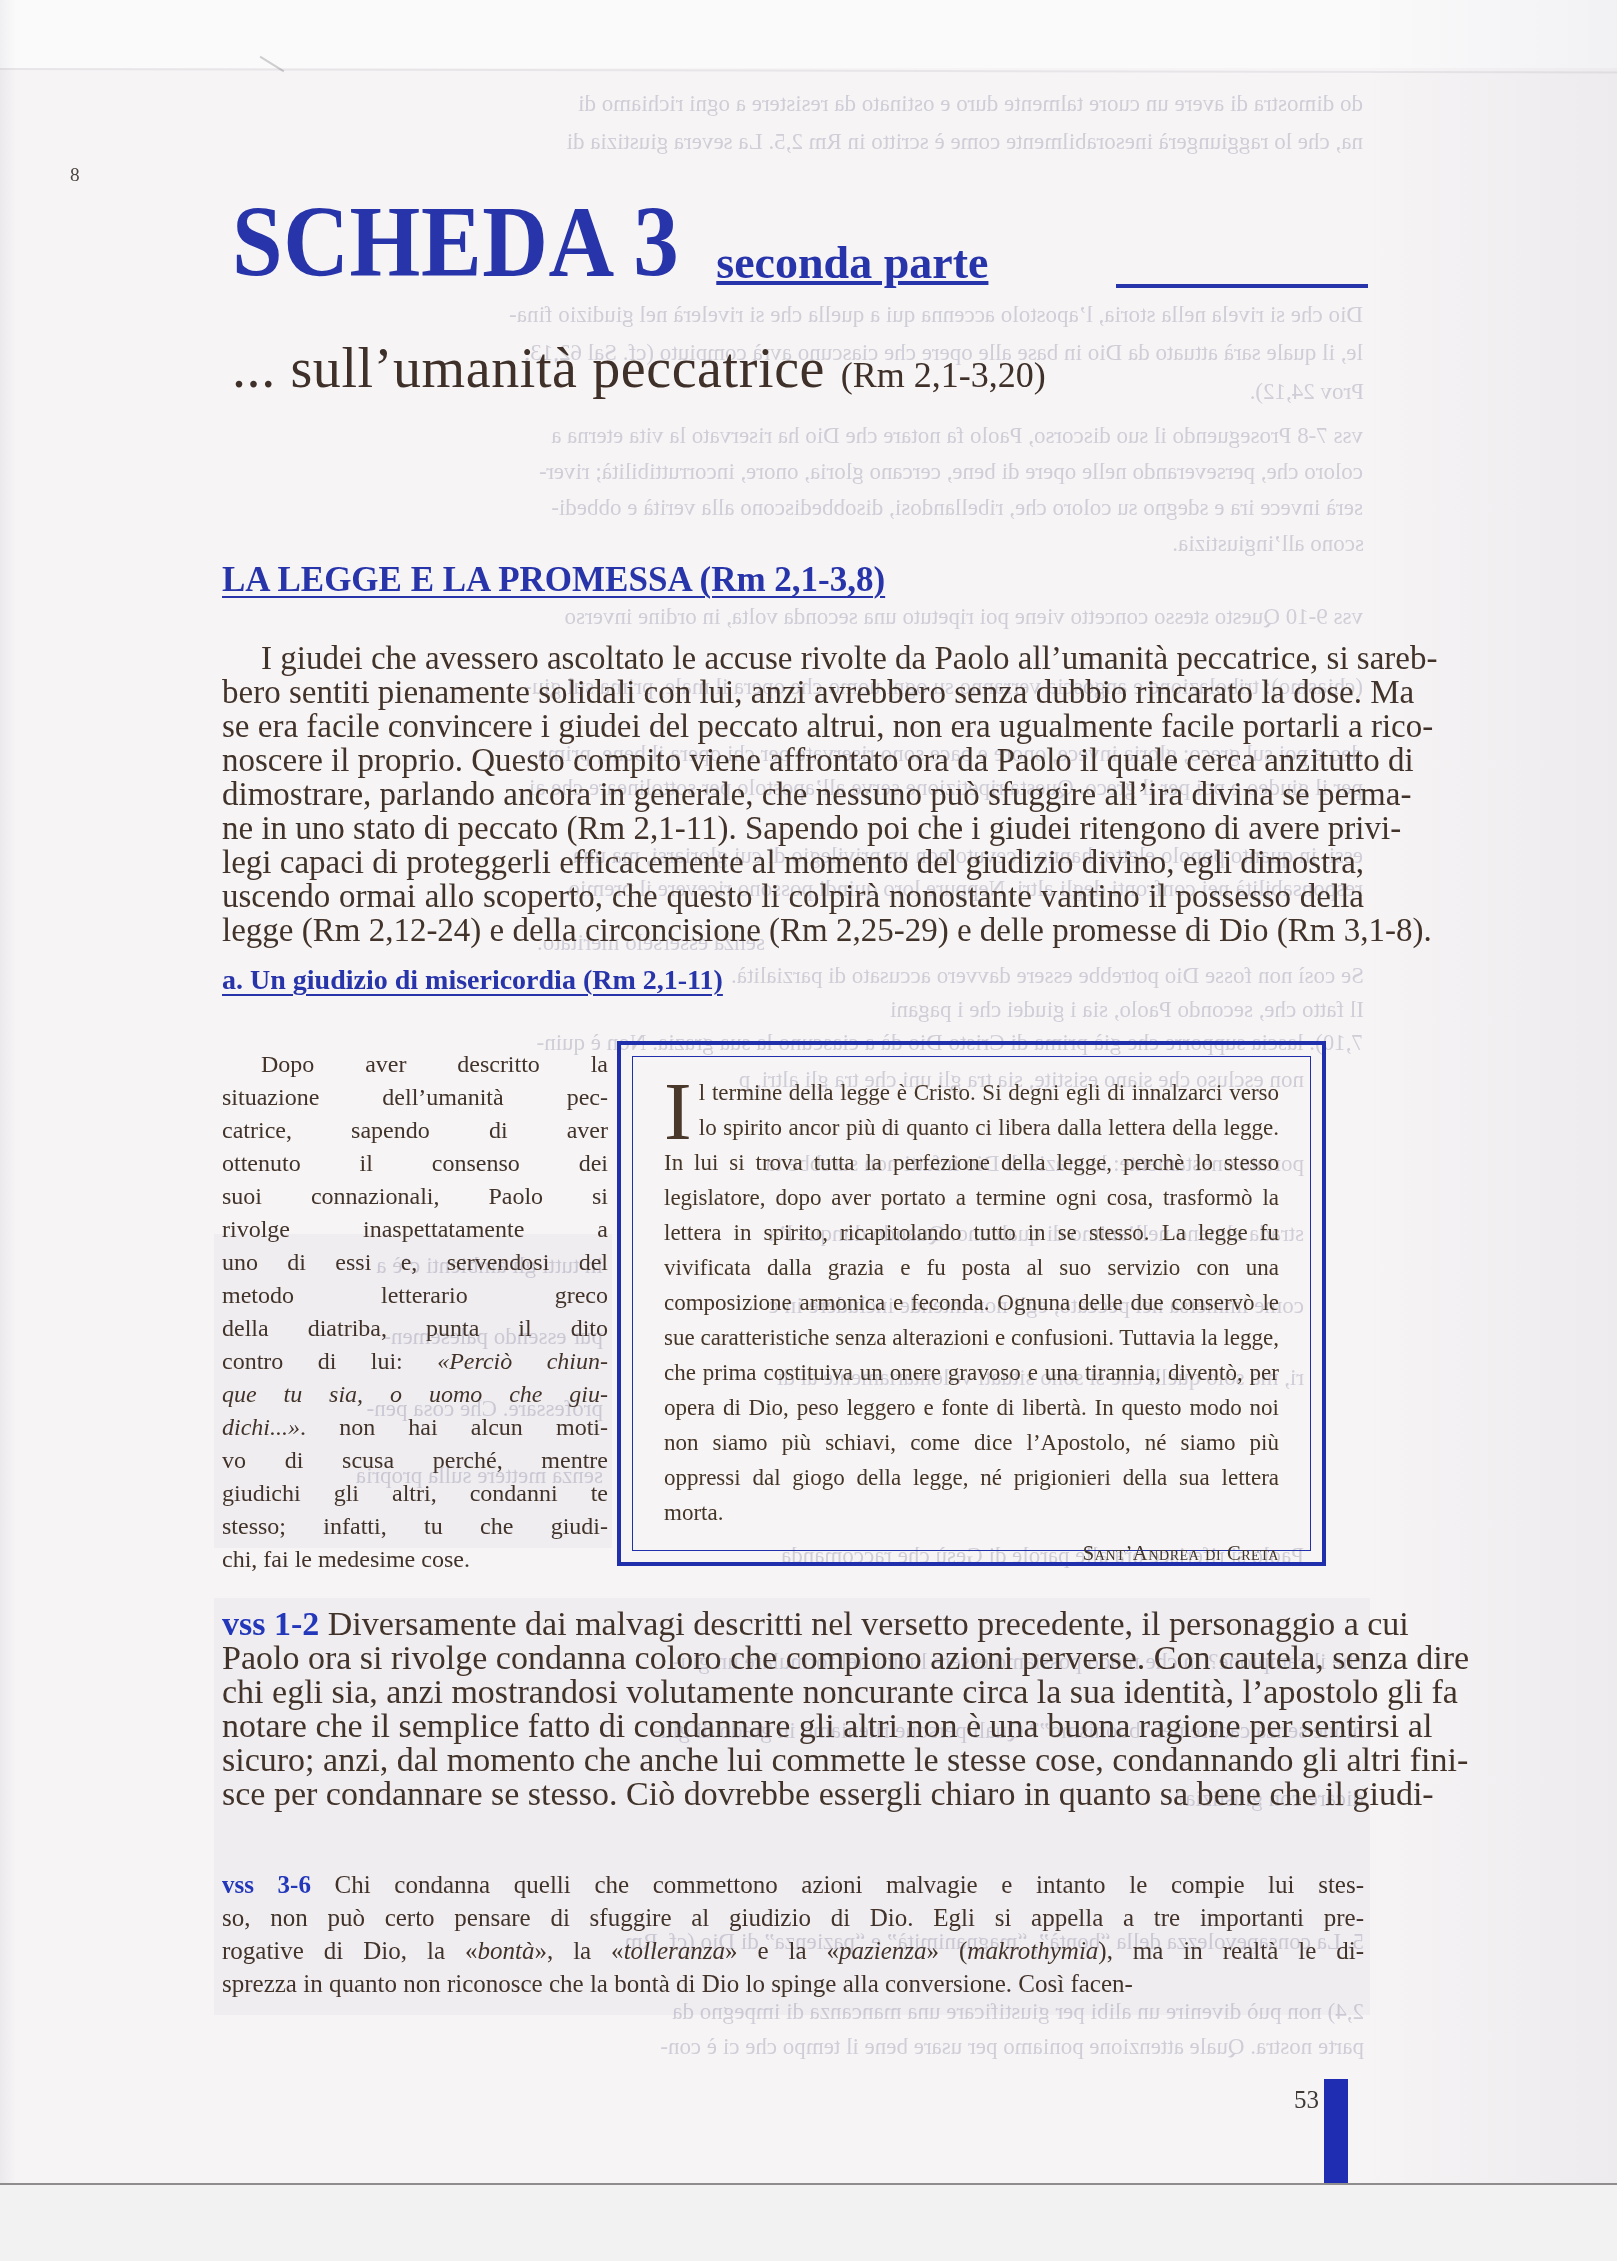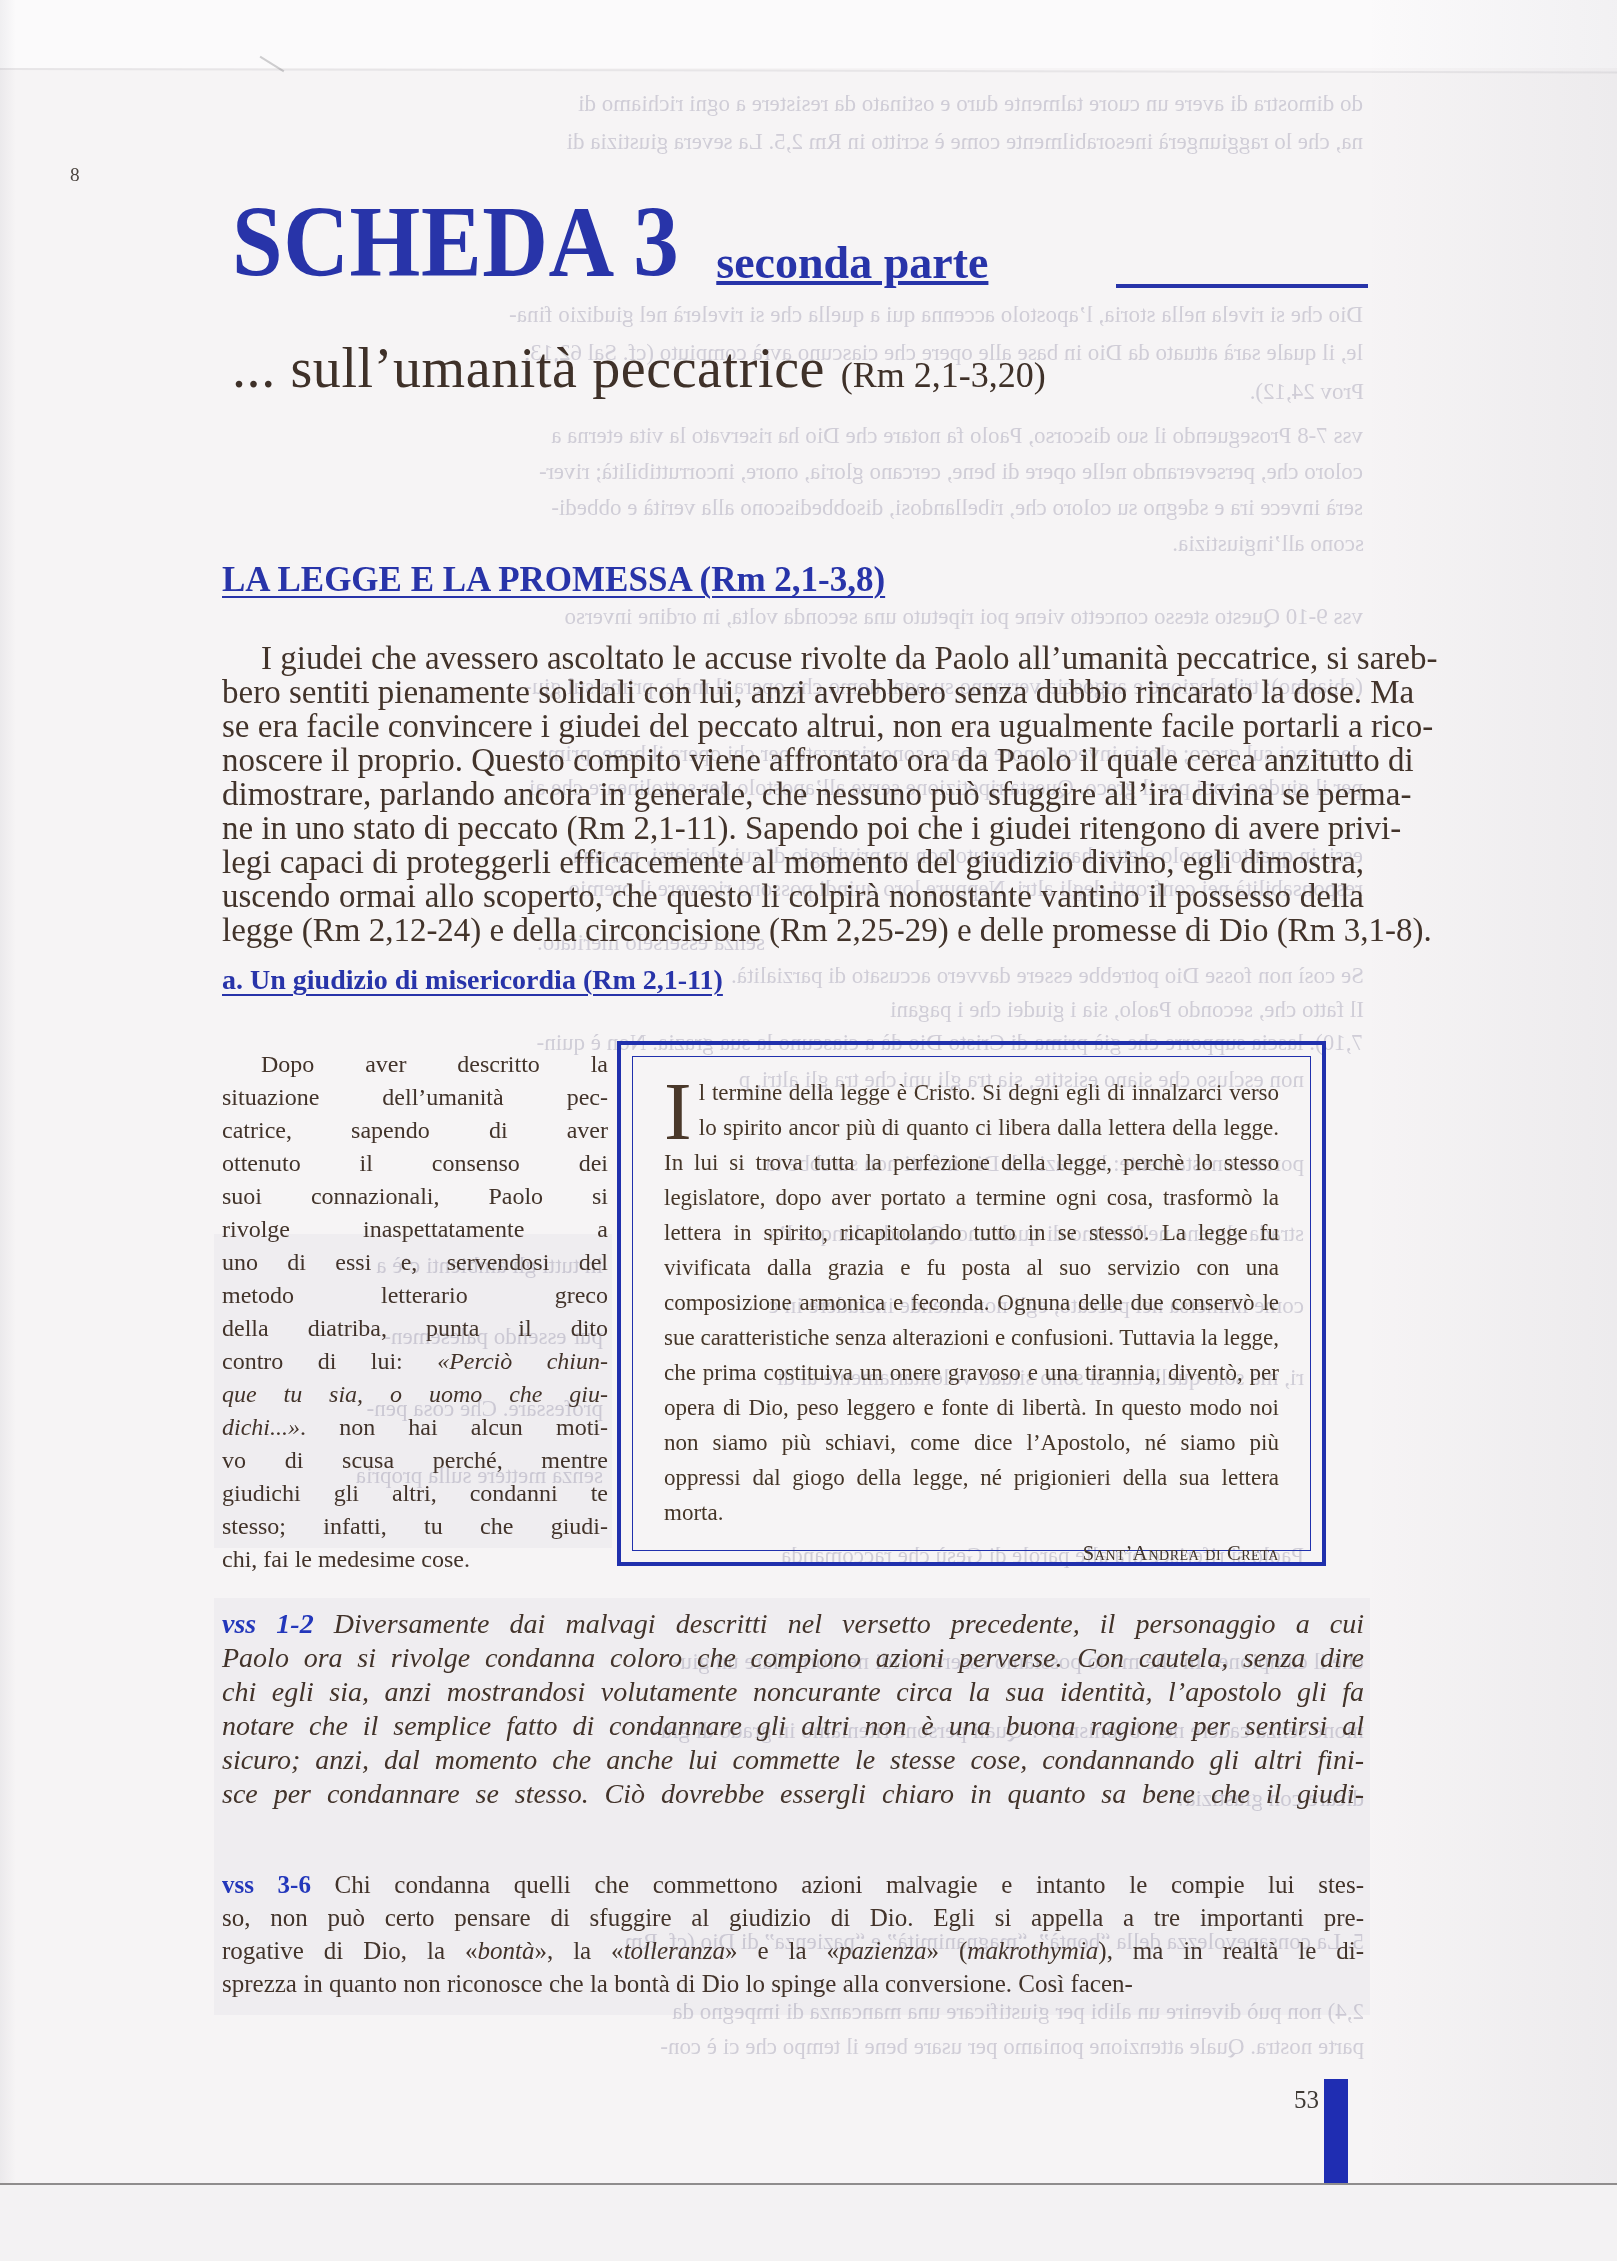--- a/index.html
+++ b/index.html
@@ -44,21 +44,21 @@
   
   .lines{position:absolute;}
   .tl{text-align:justify;text-align-last:justify;white-space:nowrap;}
   .tl.last{text-align-last:auto;}
   .tl.indent{text-indent:39px;}
   .i{font-style:italic;}
   .b{color:#2337bb;font-weight:bold;}
 
   .intro{left:222px;top:641px;width:1142px;font-size:33px;line-height:34px;}
   .leftcol{left:222px;top:1048px;width:386px;font-size:24px;line-height:33px;}
-  .vss12{left:222px;top:1607px;width:1142px;font-size:28px;line-height:34px;font-style:italic;}
+  .vss12{left:222px;top:1607px;width:1142px;font-size:34px;line-height:34px;}
   .vss36{left:222px;top:1868px;width:1142px;font-size:25px;line-height:33px;}
 
   
   .quote-box{position:absolute;left:617px;top:1041px;width:709px;height:525px;border:4.8px solid #2030ad;box-sizing:border-box;background:transparent;}
   .quote-inner{position:absolute;inset:11px;border:1.8px solid #2030ad;padding:18px 31px 12px 31px;box-sizing:border-box;}
   .quote-text{font-size:23px;line-height:35px;text-align:justify;color:#453527;margin:0;}
   .dropcap{float:left;font-size:83px;line-height:64px;padding:3.6px 7.2px 0 0;color:#4a382a;font-weight:normal;}
   .attribution{text-align:right;font-size:20.5px;margin-top:12px;color:#41352c;font-variant:small-caps;letter-spacing:0.6px;}
 </style>
 </head>

